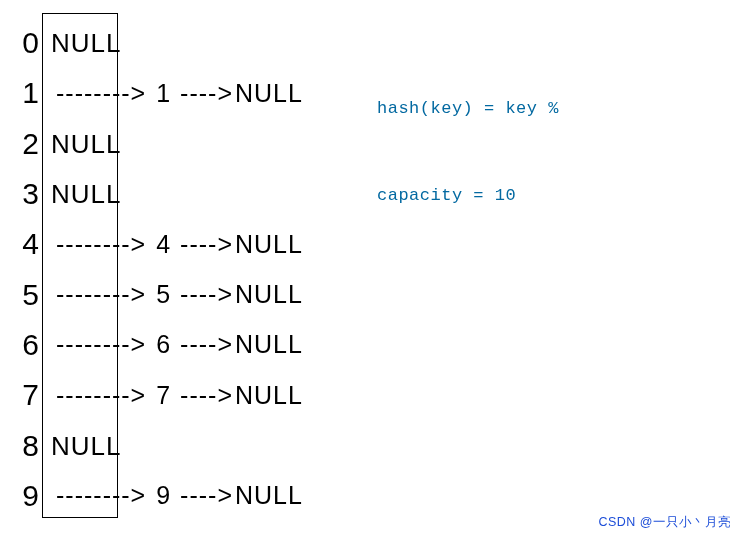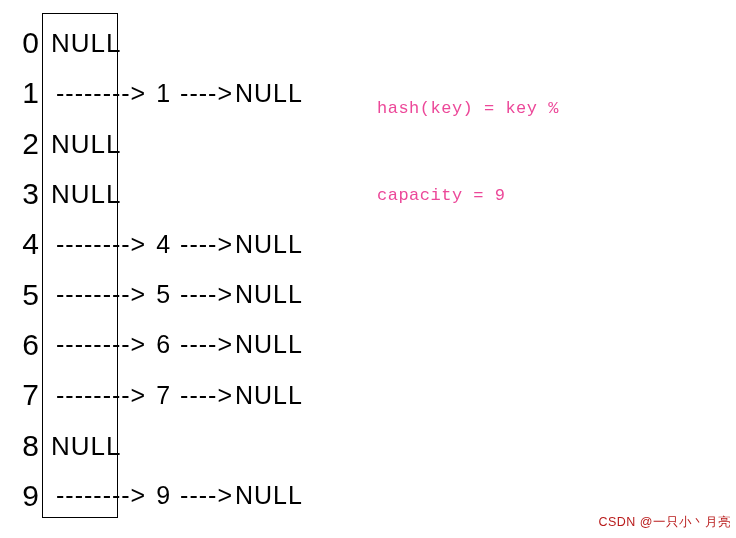--- a/index.html
+++ b/index.html
@@ -102,20 +102,20 @@
       <div class="bucket-row"><span class="bucket-index">2</span><span class="null-label">NULL</span></div>
       <div class="bucket-row"><span class="bucket-index">3</span><span class="null-label">NULL</span></div>
       <div class="bucket-row"><span class="bucket-index">4</span><span class="chain"><span class="chain-arrow">--------&gt;</span><span class="chain-node-value">4</span><span class="node-arrow">----&gt;</span><span class="chain-null-label">NULL</span></span></div>
       <div class="bucket-row"><span class="bucket-index">5</span><span class="chain"><span class="chain-arrow">--------&gt;</span><span class="chain-node-value">5</span><span class="node-arrow">----&gt;</span><span class="chain-null-label">NULL</span></span></div>
       <div class="bucket-row"><span class="bucket-index">6</span><span class="chain"><span class="chain-arrow">--------&gt;</span><span class="chain-node-value">6</span><span class="node-arrow">----&gt;</span><span class="chain-null-label">NULL</span></span></div>
       <div class="bucket-row"><span class="bucket-index">7</span><span class="chain"><span class="chain-arrow">--------&gt;</span><span class="chain-node-value">7</span><span class="node-arrow">----&gt;</span><span class="chain-null-label">NULL</span></span></div>
       <div class="bucket-row"><span class="bucket-index">8</span><span class="null-label">NULL</span></div>
       <div class="bucket-row"><span class="bucket-index">9</span><span class="chain"><span class="chain-arrow">--------&gt;</span><span class="chain-node-value">9</span><span class="node-arrow">----&gt;</span><span class="chain-null-label">NULL</span></span></div>
     </div>
 
-  <div class="annotation" id="annotation" style="color: #ec4899;">
+  <div class="annotation" id="annotation" style="color: #0369a1;">
     <div>hash(key) = key %</div>
-    <div>capacity = 9</div>
+    <div>capacity = 10</div>
   </div>
 
-  <div class="watermark" id="watermark" style="color: #b91c1c;">CSDN @一只小丶月亮</div>
+  <div class="watermark" id="watermark" style="color: #1d4ed8;">CSDN @一只小丶月亮</div>
 
 </div>
 
 </body></html>

